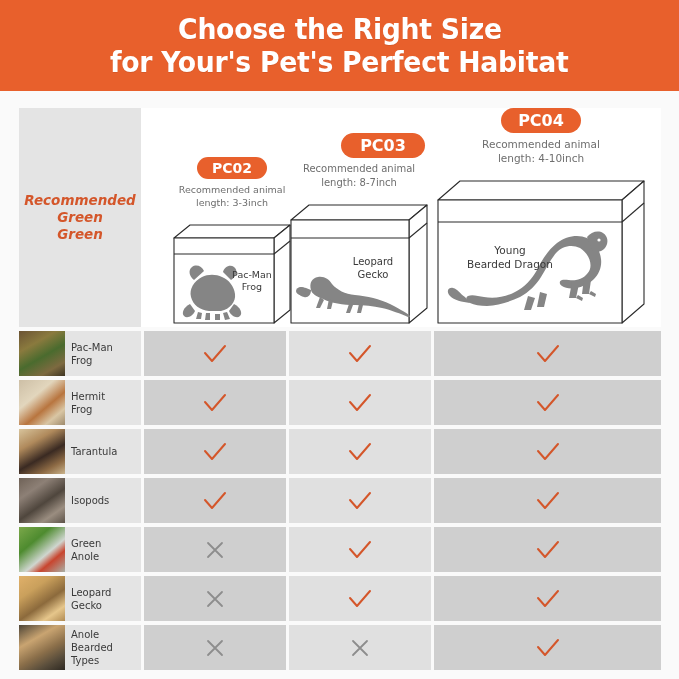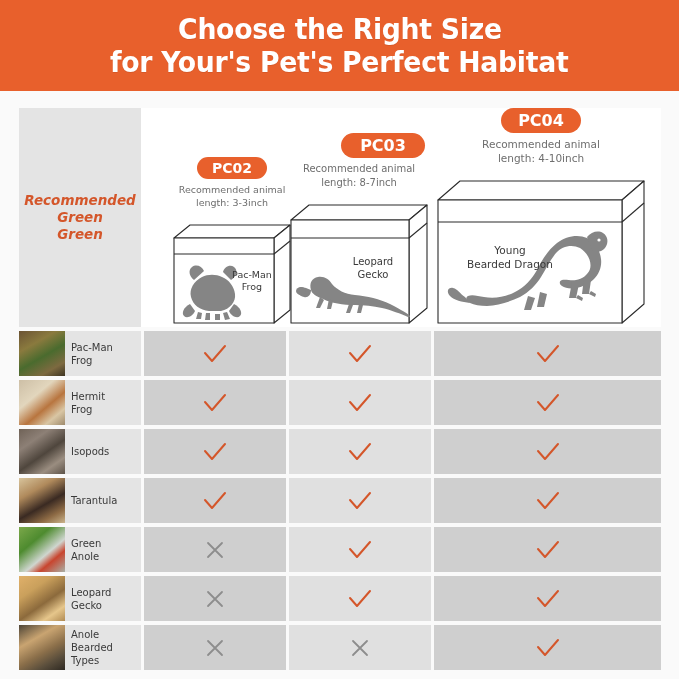--- a/index.html
+++ b/index.html
@@ -316,46 +316,46 @@
           </div>
           <div class="dcell c3">
             <svg class="mark" viewBox="0 0 26 22">
               <path d="M3 10 L10 18 L23 3" fill="none" stroke="#d4562a" stroke-width="2" stroke-linecap="round" stroke-linejoin="round"></path>
             </svg>
           </div>
         </div>
         <div class="drow">
           <div class="dcell-label">
             <div class="thumb">
+              <div class="t-bg" style="background:linear-gradient(150deg,#d8c49c 0%,#b08a5c 30%,#3a2a22 58%,#8e6b45 80%,#cbb48c 100%);"></div>
+            </div>
+            <div class="rname"><span>Tarantula</span></div>
+          </div>
+          <div class="dcell c1">
+            <svg class="mark" viewBox="0 0 26 22">
+              <path d="M3 10 L10 18 L23 3" fill="none" stroke="#d4562a" stroke-width="2" stroke-linecap="round" stroke-linejoin="round"></path>
+            </svg>
+          </div>
+          <div class="dcell c2">
+            <svg class="mark" viewBox="0 0 26 22">
+              <path d="M3 10 L10 18 L23 3" fill="none" stroke="#d4562a" stroke-width="2" stroke-linecap="round" stroke-linejoin="round"></path>
+            </svg>
+          </div>
+          <div class="dcell c3">
+            <svg class="mark" viewBox="0 0 26 22">
+              <path d="M3 10 L10 18 L23 3" fill="none" stroke="#d4562a" stroke-width="2" stroke-linecap="round" stroke-linejoin="round"></path>
+            </svg>
+          </div>
+        </div>
+        <div class="drow">
+          <div class="dcell-label">
+            <div class="thumb">
               <div class="t-bg" style="background:linear-gradient(145deg,#6f6257 0%,#8d8076 28%,#4f463d 55%,#9a8d80 78%,#5d5349 100%);"></div>
             </div>
             <div class="rname"><span>Isopods</span></div>
-          </div>
-          <div class="dcell c1">
-            <svg class="mark" viewBox="0 0 26 22">
-              <path d="M3 10 L10 18 L23 3" fill="none" stroke="#d4562a" stroke-width="2" stroke-linecap="round" stroke-linejoin="round"></path>
-            </svg>
-          </div>
-          <div class="dcell c2">
-            <svg class="mark" viewBox="0 0 26 22">
-              <path d="M3 10 L10 18 L23 3" fill="none" stroke="#d4562a" stroke-width="2" stroke-linecap="round" stroke-linejoin="round"></path>
-            </svg>
-          </div>
-          <div class="dcell c3">
-            <svg class="mark" viewBox="0 0 26 22">
-              <path d="M3 10 L10 18 L23 3" fill="none" stroke="#d4562a" stroke-width="2" stroke-linecap="round" stroke-linejoin="round"></path>
-            </svg>
-          </div>
-        </div>
-        <div class="drow">
-          <div class="dcell-label">
-            <div class="thumb">
-              <div class="t-bg" style="background:linear-gradient(150deg,#d8c49c 0%,#b08a5c 30%,#3a2a22 58%,#8e6b45 80%,#cbb48c 100%);"></div>
-            </div>
-            <div class="rname"><span>Tarantula</span></div>
           </div>
           <div class="dcell c1">
             <svg class="mark" viewBox="0 0 26 22">
               <path d="M3 10 L10 18 L23 3" fill="none" stroke="#d4562a" stroke-width="2" stroke-linecap="round" stroke-linejoin="round"></path>
             </svg>
           </div>
           <div class="dcell c2">
             <svg class="mark" viewBox="0 0 26 22">
               <path d="M3 10 L10 18 L23 3" fill="none" stroke="#d4562a" stroke-width="2" stroke-linecap="round" stroke-linejoin="round"></path>
             </svg>

